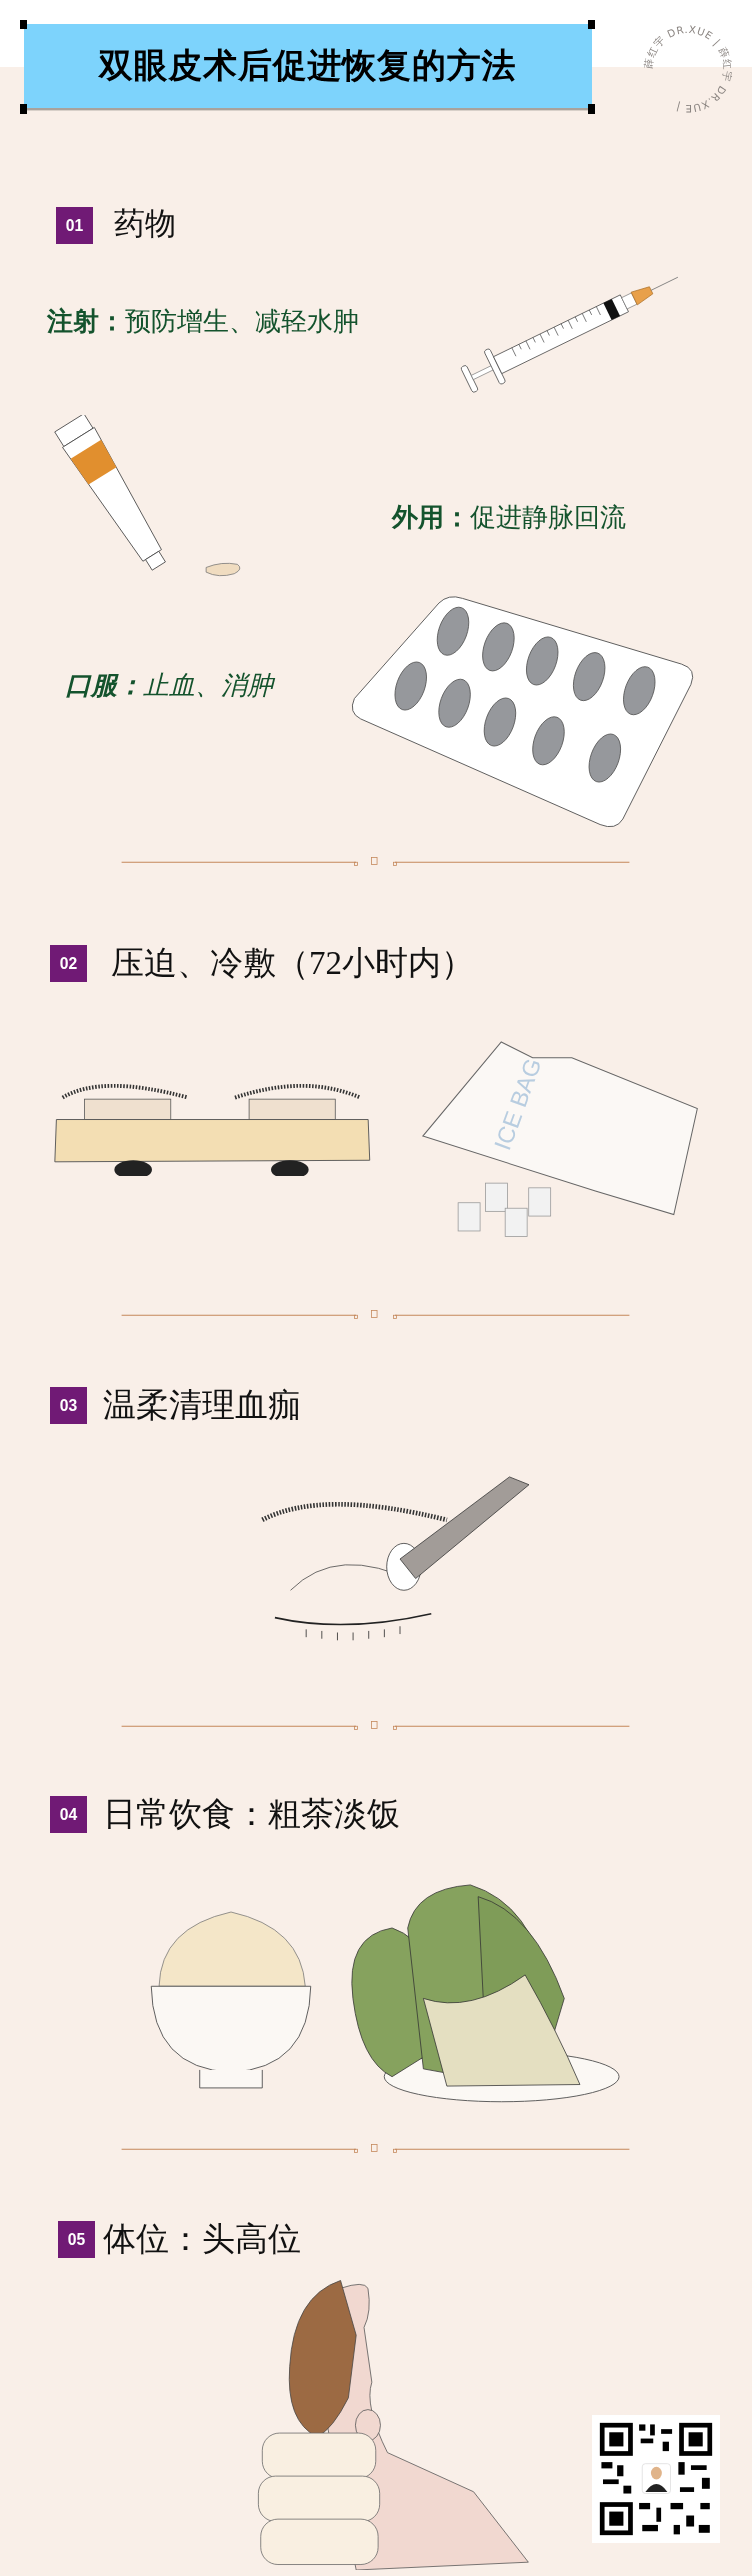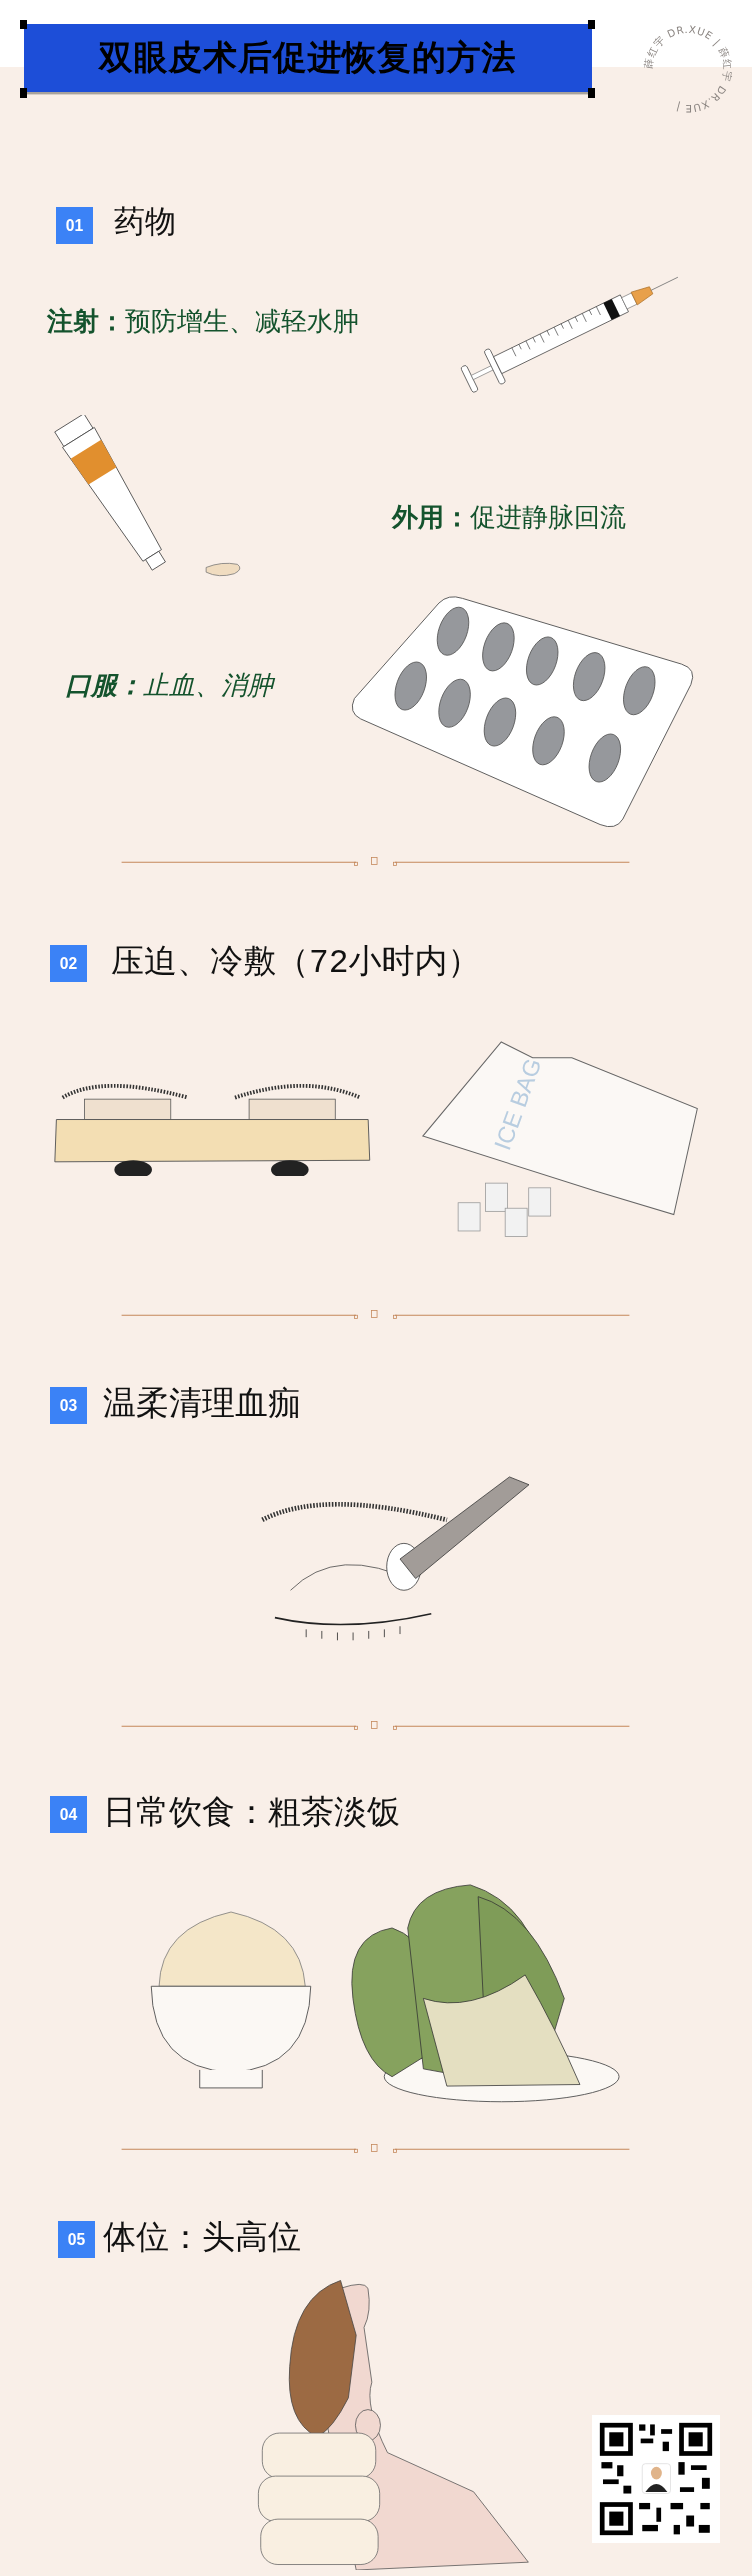--- a/index.html
+++ b/index.html
@@ -1,25 +1,25 @@
 <!DOCTYPE html>
 <html style="font-size:12.5px"><head>
 <meta charset="utf-8">
 <style>
   html, body { margin: 0; padding: 0; }
   body { width: 752px; height: 2576px; position: relative; background: #f9efe8; font-family: "DejaVu Sans", "Liberation Sans", sans-serif; overflow: hidden; }
   .top-white { position: absolute; left: 0; top: 0; width: 752px; height: 67px; background: #ffffff; }
-  .banner { position: absolute; left: 23.5px; top: 23.5px; width: 568px; height: 68px; background: #1d4ed8; box-shadow: 0 2.4px 0 #a8a29c; display: flex; align-items: center; justify-content: center; }
+  .banner { position: absolute; left: 23.5px; top: 23.5px; width: 568px; height: 84px; background: #7dd3fc; box-shadow: 0 2.4px 0 #a8a29c; display: flex; align-items: center; justify-content: center; }
   .banner-title { font-size: 34px; font-weight: bold; color: #000; letter-spacing: 0.8px; font-family: "DejaVu Sans", sans-serif; }
   .corner { position: absolute; width: 7.8px; height: 9.4px; background: #000; }
   .c-tl { left: -3.9px; top: -3.9px; } .c-tr { right: -3.9px; top: -3.9px; }
   .c-bl { left: -3.9px; bottom: -6.3px; } .c-br { right: -3.9px; bottom: -6.3px; }
   .stamp { position: absolute; left: 641px; top: 22px; width: 94px; height: 94px; }
-  .badge { position: absolute; width: 37px; height: 37px; background: #3b82f6; color: #fff; font-weight: bold; font-size: 15.7px; display: flex; align-items: center; justify-content: center; font-family: "Liberation Sans", sans-serif; }
-  .heading { position: absolute; font-size: 33px; color: #111; font-family: Liberation Mono, monospace; line-height: 1; white-space: nowrap; }
+  .badge { position: absolute; width: 37px; height: 37px; background: #701a75; color: #fff; font-weight: bold; font-size: 15.7px; display: flex; align-items: center; justify-content: center; font-family: "Liberation Sans", sans-serif; }
+  .heading { position: absolute; font-size: 33px; color: #111; font-family: Liberation Serif, serif; line-height: 1; white-space: nowrap; }
   .item { position: absolute; font-size: 26px; color: #14532d; white-space: nowrap; line-height: 1; }
   .item b { font-weight: bold; }
   .divider { position: absolute; left: 121px; width: 509px; height: 12.5px; }
   .illus { position: absolute; }
   .qr { position: absolute; left: 592px; top: 2415px; width: 128px; height: 128px; background: #fff; }
 </style>
 </head>
 <body>
 
 <div class="top-white"></div>

